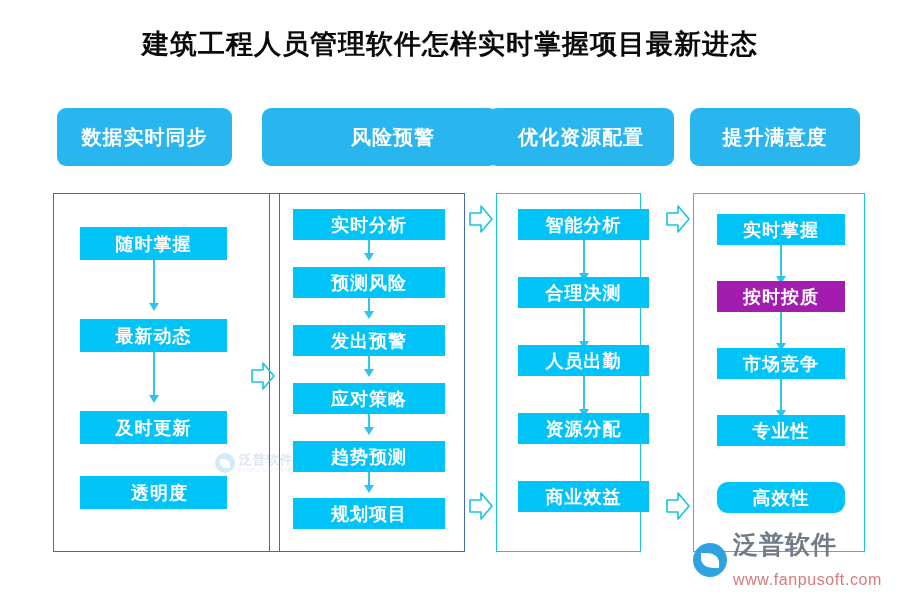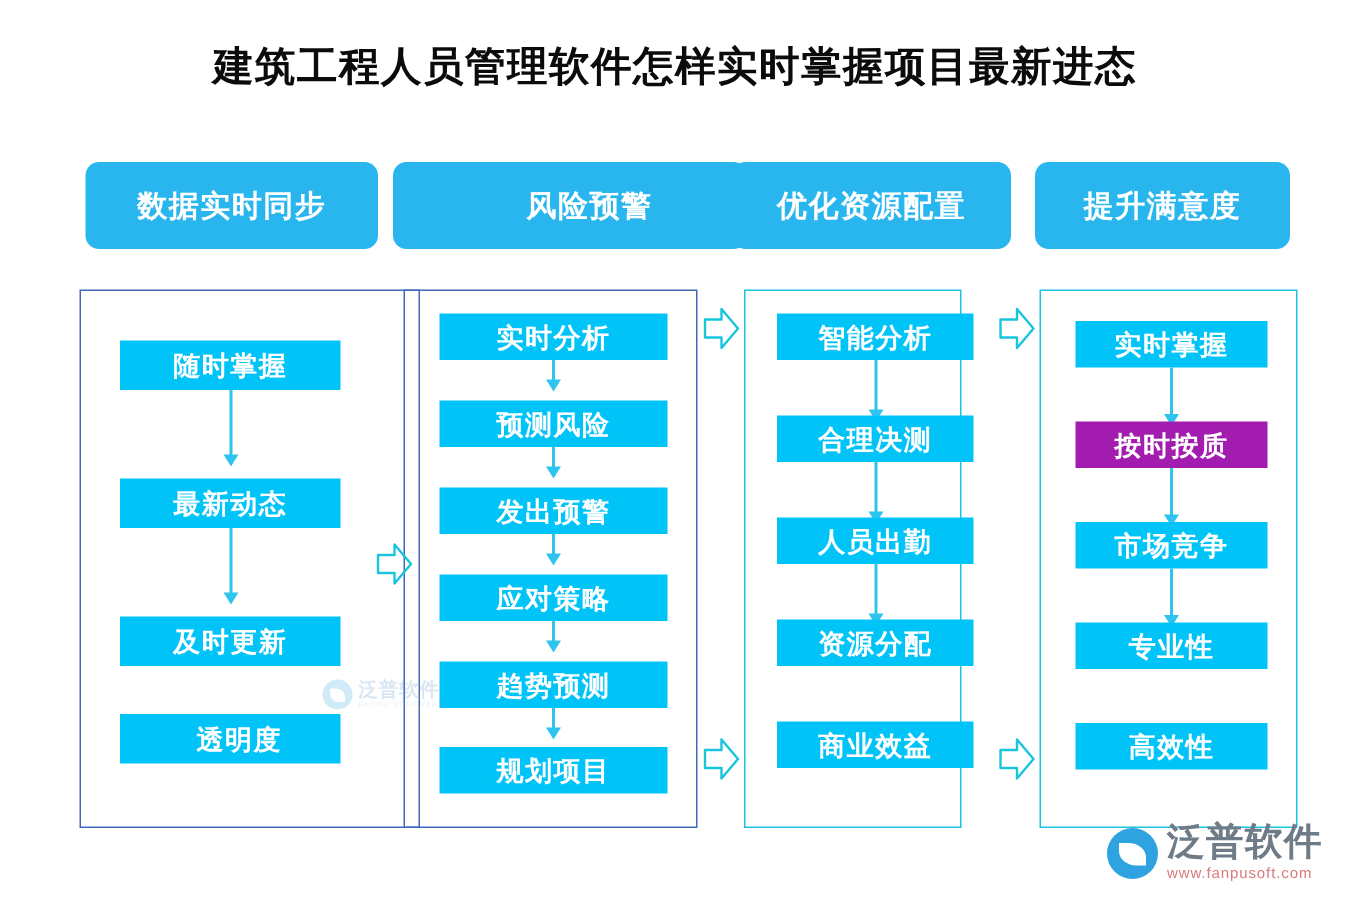--- a/index.html
+++ b/index.html
@@ -48,21 +48,21 @@
     display: flex;
     align-items: center;
     justify-content: center;
     color: #ffffff;
     font-family: "Liberation Serif", "DejaVu Serif", serif;
     font-size: 20px;
     font-weight: bold;
     letter-spacing: 1px;
     white-space: nowrap;
   }
-  .hp0 { left: 57px;  width: 195px; }
+  .hp0 { left: 57px;  width: 175px; }
   .hp1 { left: 262px; width: 210px; padding-left: 26px; }
   .hp2 { left: 488px; width: 186px; }
   .hp3 { left: 690px; width: 170px; }
 
   
   .col-frame {
     position: absolute;
     top: 193px;
     height: 359px;
     background: transparent;
@@ -196,24 +196,24 @@
     line-height: 1;
   }
   #corner-logo .logo-cn {
     font-family: "Liberation Serif", serif;
     font-size: 25px;
     font-weight: bold;
     color: #6f7b86;
     letter-spacing: 1px;
   }
   #corner-logo .logo-url {
-    font-size: 10px;
+    font-size: 16px;
     color: #d87a7a;
     letter-spacing: 0.6px;
-    margin-top: 4px;
+    margin-top: 15px;
   }
 </style>
 </head>
 <body>
 
 <div id="page-title">建筑工程人员管理软件怎样实时掌握项目最新进态</div>
 
 <div class="header-row">
   <div class="header-pill hp0">
     <span>数据实时同步</span>
@@ -299,21 +299,21 @@
       <span>按时按质</span>
     </div>
     <div class="v-arrow" style="top: 118px; height: 32px; left: 86px; background: rgb(46, 196, 240);"></div>
     <div class="node" style="top: 154px; background: rgb(0, 195, 247);">
       <span>市场竞争</span>
     </div>
     <div class="v-arrow" style="top: 185px; height: 32px; left: 86px; background: rgb(46, 196, 240);"></div>
     <div class="node" style="top: 221px; background: rgb(0, 195, 247);">
       <span>专业性</span>
     </div>
-    <div class="node" style="top: 288px; background: rgb(0, 195, 247);">
+    <div class="node" style="top: 288px; background: rgb(0, 195, 247); border-radius: 11px;">
       <span>高效性</span>
     </div>
   </div>
 
 <div id="flow-arrow-layer">
     <div class="h-arrow" style="left: 250px; top: 360px;">
       <svg viewBox="0 0 26 32">
         <path d="M2,10 L13,10 L13,3 L24,16 L13,29 L13,22 L2,22 Z" fill="none" stroke="#19c5dd" stroke-width="1.6" stroke-linejoin="round"></path>
       </svg>
     </div>

